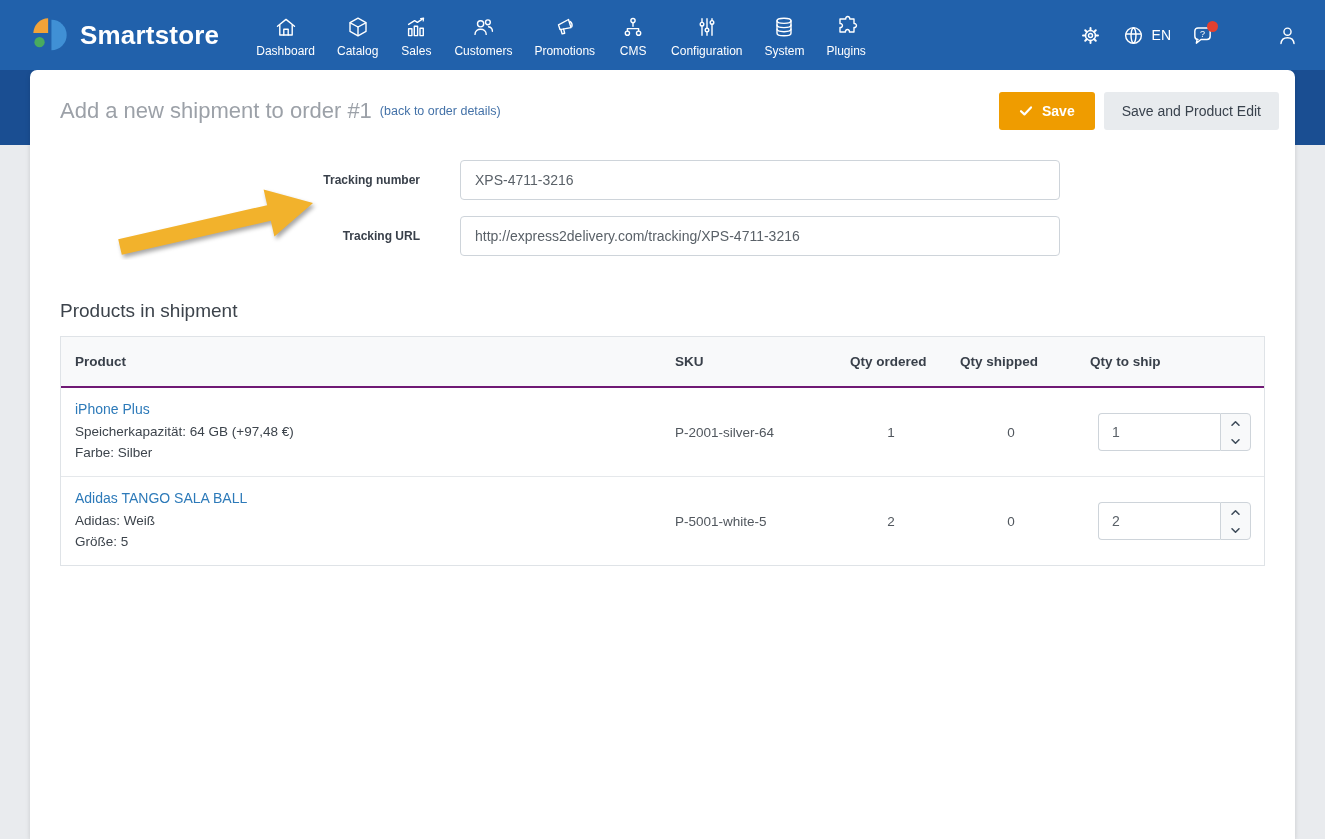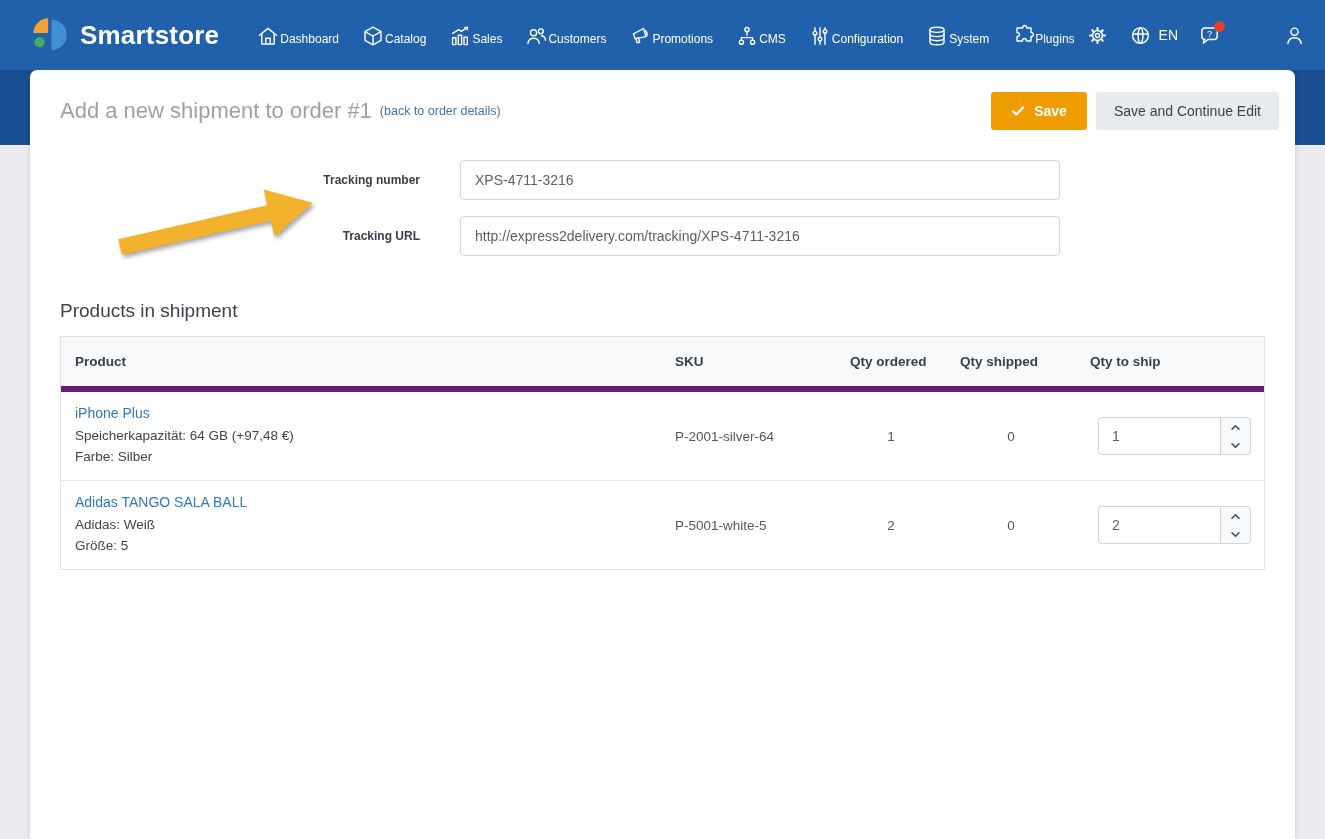--- a/index.html
+++ b/index.html
@@ -14,21 +14,21 @@
   .navbar{
     position:relative; z-index:3;
     height:70px; background:#2161ab;
     display:flex; align-items:center;
     padding:0 26px 0 30px;
   }
   .brand{ display:flex; align-items:center; gap:10px; margin-right:26px; cursor:pointer; }
   .brand-text{ color:#fff; font-size:26px; font-weight:bold; letter-spacing:.2px; }
   .nav-items{ display:flex; align-items:flex-end; }
   .nav-item{
-    display:flex; flex-direction:row; align-items:center; justify-content:center;
+    display:flex; flex-direction:column; align-items:center; justify-content:center;
     color:#fff; padding:6px 11px 4px; cursor:pointer; min-width:54px;
   }
   .nav-item svg{ width:24px; height:24px; stroke:#fff; fill:none; stroke-width:1.4;
     stroke-linecap:round; stroke-linejoin:round; }
   .nav-item .lbl{ font-size:12px; margin-top:5px; white-space:nowrap; }
   .nav-right{ margin-left:auto; display:flex; align-items:center; gap:20px; }
   .nav-right .rt{ display:flex; align-items:center; color:#fff; cursor:pointer; position:relative; }
   .nav-right svg{ width:23px; height:23px; stroke:#fff; fill:none; stroke-width:1.5;
     stroke-linecap:round; stroke-linejoin:round; }
   .lang-code{ color:#fff; font-size:14px; margin-left:7px; }
@@ -63,21 +63,21 @@
   }
   
   .arrow-annotation{ position:absolute; left:105px; top:185px; width:215px; height:75px; z-index:6; pointer-events:none; }
   
   .section-heading{ margin:44px 30px 14px 30px; font-size:19px; font-weight:400; color:#3c434b; }
   .table-wrap{ margin:0 30px; }
   table.products{ width:100%; border-collapse:separate; border-spacing:0;
     border:1px solid #dfe3e7; font-size:13.5px; table-layout:fixed; }
   table.products th{
     background:#f8f9fa; text-align:left; font-weight:700; color:#39404a;
-    padding:17px 14px; border-bottom:6px solid #701a75;
+    padding:17px 14px; border-bottom:2px solid #701a75;
   }
   table.products td{ padding:13px 14px; vertical-align:middle; color:#51575e; }
   table.products tbody tr + tr td{ border-top:1px solid #e5e8eb; }
   th.c, td.c{ text-align:center; }
   .prod-name{ color:#2d7ab9; font-size:14px; text-decoration:none; cursor:pointer; display:inline-block; margin-bottom:4px; }
   .prod-attr{ color:#3d444c; line-height:21px; }
   .qty-cell{ padding-left:22px !important; }
   th.qty-head{ padding-left:24px; }
   .qty-group{ display:flex; width:153px; height:38px; }
   .qty-input{ width:122px; height:38px; border:1px solid #ced4da; border-right:none;
@@ -233,21 +233,21 @@
     <span class="page-title">Add a new shipment to order #1</span>
     <a class="back-link">(back to order details)</a>
     <div class="header-actions">
       <button class="btn btn-save">
         <svg viewBox="0 0 16 16">
           <path d="M2.3 8.3 L6.2 11.9 L13.7 3.9" stroke="#fff" stroke-width="2.5" fill="none" stroke-linecap="round" stroke-linejoin="round"></path>
         </svg>
         <span>Save</span>
       </button>
       <button class="btn btn-secondary">
-        <span>Save and Continue Edit</span>
+        <span>Save and Product Edit</span>
       </button>
     </div>
   </div>
 
   <div class="form-area">
     <div class="form-row">
       <label class="form-label">Tracking number</label>
       <input class="form-input" type="text" value="XPS-4711-3216" style="">
     </div>
     <div class="form-row">

